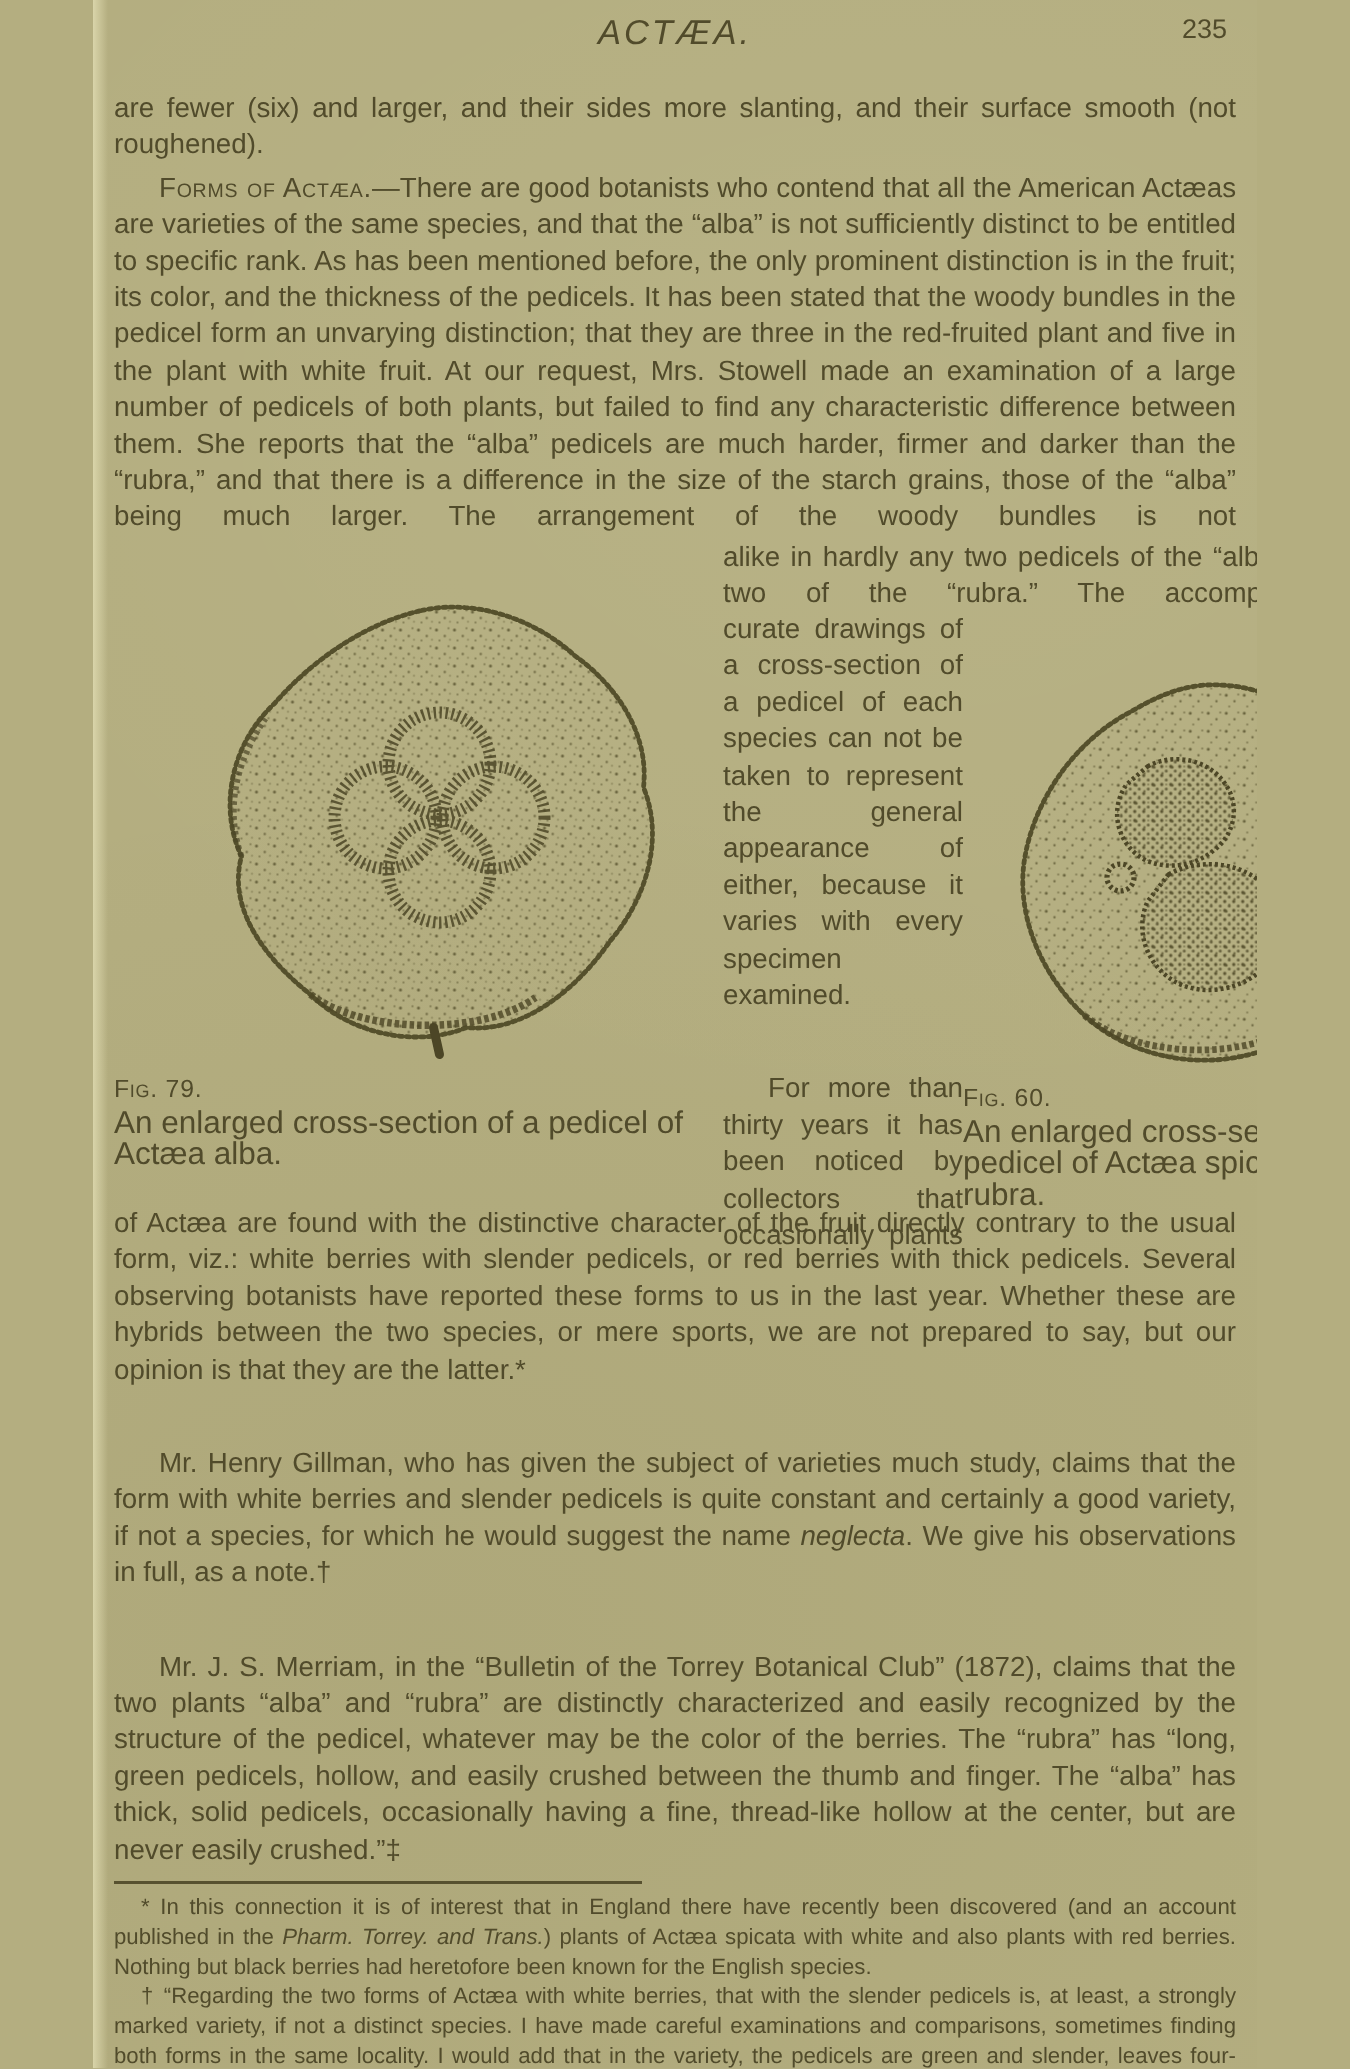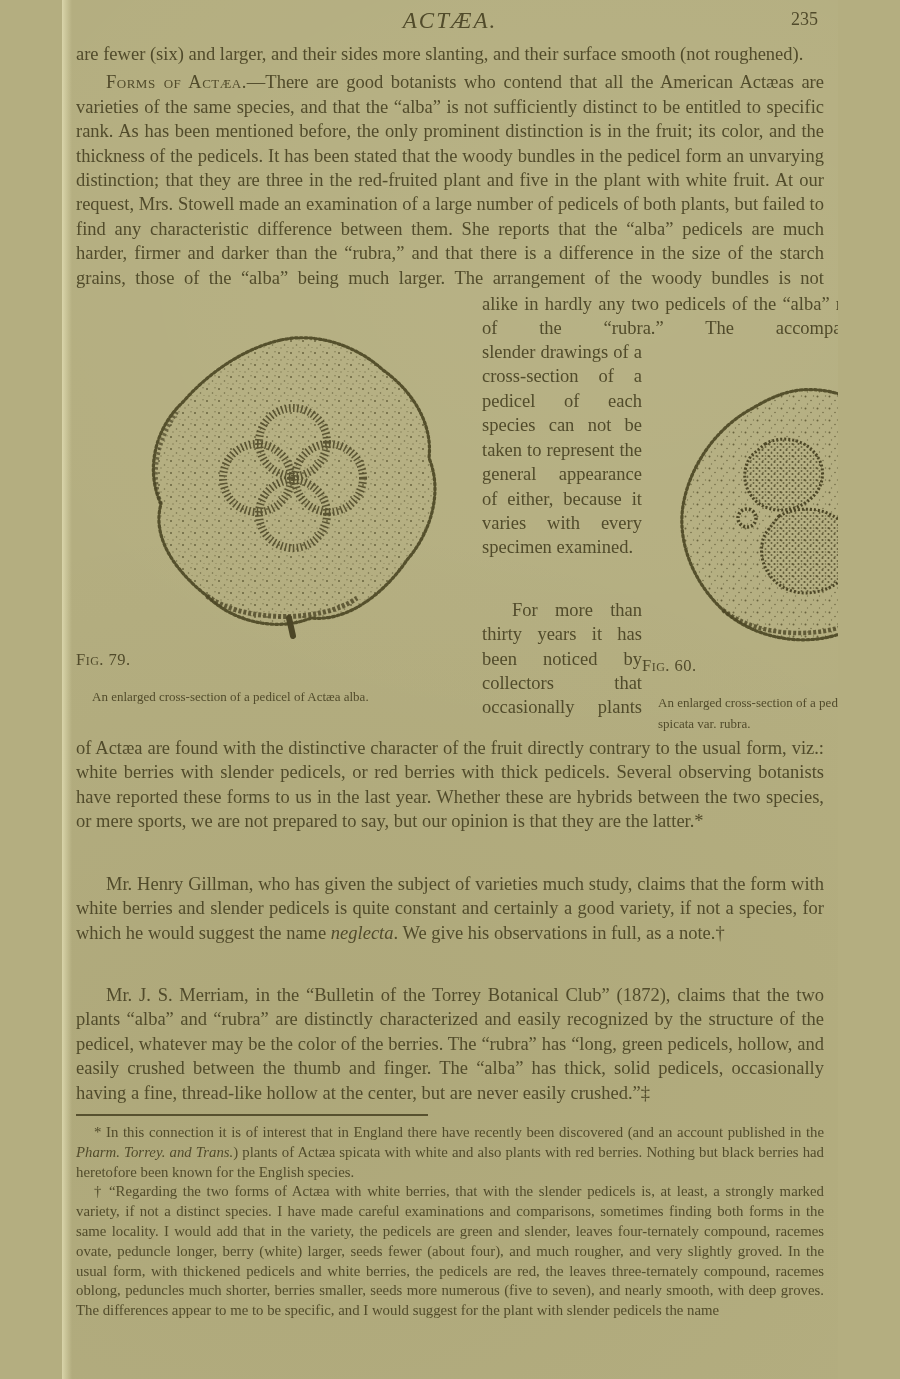--- a/index.html
+++ b/index.html
@@ -11,21 +11,21 @@
   html,body{margin:0;padding:0;background:var(--page-background);}
   .page{
     position:relative;
     width:776px;height:1379px;
     margin:0 auto;
     background:var(--page-background);
     background-image:
       radial-gradient(ellipse 700px 500px at 70% 20%, rgba(255,255,240,0.05), rgba(0,0,0,0)),
       radial-gradient(ellipse 800px 600px at 30% 80%, rgba(60,50,10,0.05), rgba(0,0,0,0));
     color:var(--ink);
-    font-family:Liberation Serif, serif;
+    font-family:Liberation Sans, sans-serif;
     overflow:hidden;
     box-sizing:border-box;
     padding:8px 14px 0 14px;
   }
   .page::before{
     content:"";position:absolute;left:0;top:0;bottom:0;width:10px;
     background:linear-gradient(90deg,rgba(226,222,180,0.8),rgba(226,222,180,0));
     pointer-events:none;
   }
   .page-header{position:relative;height:34px;}
@@ -33,32 +33,32 @@
     position:absolute;left:0;right:0;text-align:center;
     font-style:italic;font-size:23px;letter-spacing:2px;
   }
   .page-number{position:absolute;right:6px;top:1px;font-size:18px;}
   .para{
     font-size:18.5px;line-height:24.4px;
     text-align:justify;margin:0;
   }
   .indent{text-indent:30px;margin-top:38px;}
   .jlast{text-align-last:justify;}
-  .mt1{}
+  .mt1{margin-top:18px;}
   .mt2{margin-top:4px;}
   .sc{font-variant:small-caps;letter-spacing:0.5px;}
   .wrap-region{position:relative;height:446px;}
   .wrap-top{position:absolute;left:406px;top:2px;width:466px;}
   .wrap-col{position:absolute;left:406px;top:50px;width:160px;}
   .wrap-col .para{line-height:24.4px;}
   .figure{position:absolute;text-align:left;}
   .fig-a{left:0px;top:36px;width:420px;}
   .fig-b{left:566px;top:92px;width:316px;}
   .fig-label{font-size:16.5px;margin:6px 0 2px 0;}
-  .fig-cap{font-size:13px;line-height:21px;margin:16px;}
+  .fig-cap{font-size:21px;line-height:21px;margin:0;}
   .footnotes{margin-top:9px;}
   .footnote-rule{width:352px;height:0;border-top:2px solid var(--rule);margin:0 0 7px 0;}
   .fn{
     font-size:14.8px;line-height:19.8px;
     text-align:justify;margin:0;text-indent:18px;
   }
   svg{display:block;margin:0 auto;}
 </style>
 </head>
 <body>
@@ -72,21 +72,21 @@
 
   <p class="para mt1"><span>are fewer (six) and larger, and their sides more slanting, and their surface smooth (not roughened).</span></p>
 
   <p class="para indent jlast mt2"><span class="sc">Forms of Actæa.</span><span>—There are good botanists who contend that all the American Actæas are varieties of the same species, and that the “alba” is not sufficiently distinct to be entitled to specific rank.  As has been mentioned before, the only prominent distinction is in the fruit; its color, and the thickness of the pedicels.  It has been stated that the woody bundles in the pedicel form an unvarying distinction; that they are three in the red-fruited plant and five in the plant with white fruit.  At our request, Mrs. Stowell made an examination of a large number of pedicels of both plants, but failed to find any characteristic difference between them.  She reports that the “alba” pedicels are much harder, firmer and darker than the “rubra,” and that there is a difference in the size of the starch grains, those of the “alba” being much larger.  The arrangement of the woody bundles is not</span></p>
 
   <div class="wrap-region">
 
     <div class="wrap-top para jlast"><span>alike in hardly any two pedicels of the “alba” nor in any two of the “rubra.”  The accompanying ac-</span></div>
 
     <div class="wrap-col">
-      <p class="para"><span>slender drawings of a cross-section of a pedicel of each species can not be taken to represent the general appearance of either, because it varies with every specimen examined.</span></p>
+      <p class="para"><span>curate drawings of a cross-section of a pedicel of each species can not be taken to represent the general appearance of either, because it varies with every specimen examined.</span></p>
       <p class="para indent jlast"><span>For more than thirty years it has been noticed by collectors that occasionally plants</span></p>
     </div>
 
     <figure class="figure fig-a" style="margin:0;">
       <svg width="330" height="318" viewBox="0 0 330 318" role="img">
         <defs>
           <pattern id="p79" width="12" height="12" patternUnits="userSpaceOnUse">
             <circle cx="2" cy="3" r="1" fill="#55502c" opacity="0.8"></circle>
             <circle cx="7.5" cy="7" r="0.8" fill="#55502c" opacity="0.7"></circle>
             <circle cx="4" cy="10" r="0.7" fill="#55502c" opacity="0.6"></circle>

